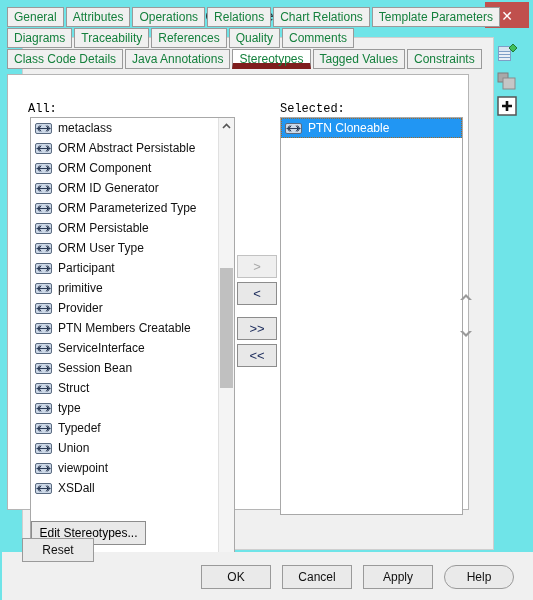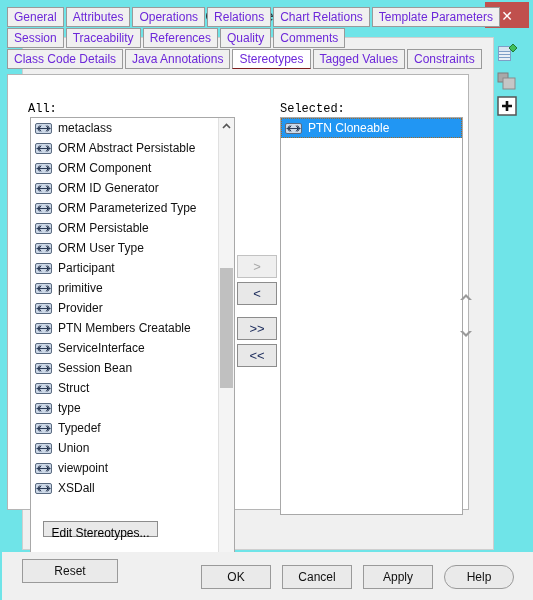--- a/index.html
+++ b/index.html
@@ -84,29 +84,29 @@
   }
   .tab {
     background: #f0f0f0;
     border: 1px solid #9a9a9a;
     border-bottom: 1px solid #9a9a9a;
     height: 20px;
     line-height: 18px;
     padding: 0 6px;
     box-sizing: border-box;
     font-size: 12px;
-    color: #6d28d9;
+    color: #15803d;
     white-space: nowrap;
     margin-right: 2px;
     cursor: pointer;
     font-family: "Liberation Sans", sans-serif;
   }
   .tab.active {
     background: #ffffff;
-    border-bottom: 1px solid #7f1d1d;
+    border-bottom: 6px solid #7f1d1d;
     position: relative;
     z-index: 3;
   }
   .tabrow.row2 .tab { }
 
   
   .tabcontent {
     position: absolute;
     left: 5px; top: 72px;
     width: 462px; height: 436px;
@@ -232,30 +232,29 @@
     cursor: pointer;
     display: flex; align-items: center; justify-content: center;
   }
   #btn-up   { top: 285px; }
   #btn-down { top: 322px; }
 
   
   #edit-stereotypes {
     position: absolute;
     left: 29px; top: 519px;
-    width: 115px; height: 16px;
+    width: 115px; height: 24px;
     background: #e9e9e9;
     border: 1px solid #8c8c8c;
     box-sizing: border-box;
     font-size: 12px;
     line-height: 22px;
     text-align: center;
     cursor: pointer;
     font-family: "Liberation Sans", sans-serif;
-    margin-left: 12px;
   }
 
   
   .side-icon {
     position: absolute;
     left: 493px;
     width: 24px; height: 24px;
     cursor: pointer;
   }
   #icon-new   { top: 40px; }
@@ -275,21 +274,21 @@
     background: #eaeaea;
     border: 1px solid #9a9a9a;
     box-sizing: border-box;
     font-size: 12px;
     line-height: 22px;
     text-align: center;
     cursor: pointer;
     color: #111;
     font-family: "Liberation Sans", sans-serif;
   }
-  #btn-reset  { left: 20px;  top: 557px; width: 96px; text-align: center; }
+  #btn-reset  { left: 20px;  top: 536px; width: 72px; text-align: center; }
   #btn-ok     { left: 199px; top: 563px; width: 70px; }
   #btn-cancel { left: 280px; top: 563px; width: 70px; }
   #btn-apply  { left: 361px; top: 563px; width: 70px; }
   #btn-help   { left: 442px; top: 563px; width: 70px; border-radius: 12px; }
 </style>
 </head>
 <body>
 
 <div class="window">
 
@@ -309,21 +308,21 @@
   <div class="tabstrip">
     <div class="tabrow row1">
       <div class="tab">General</div>
       <div class="tab">Attributes</div>
       <div class="tab">Operations</div>
       <div class="tab">Relations</div>
       <div class="tab">Chart Relations</div>
       <div class="tab">Template Parameters</div>
     </div>
     <div class="tabrow row2">
-      <div class="tab">Session</div>
+      <div class="tab">Diagrams</div>
       <div class="tab">Traceability</div>
       <div class="tab">References</div>
       <div class="tab">Quality</div>
       <div class="tab">Comments</div>
     </div>
     <div class="tabrow row3">
       <div class="tab">Class Code Details</div>
       <div class="tab">Java Annotations</div>
       <div class="tab active">Stereotypes</div>
       <div class="tab">Tagged Values</div>

